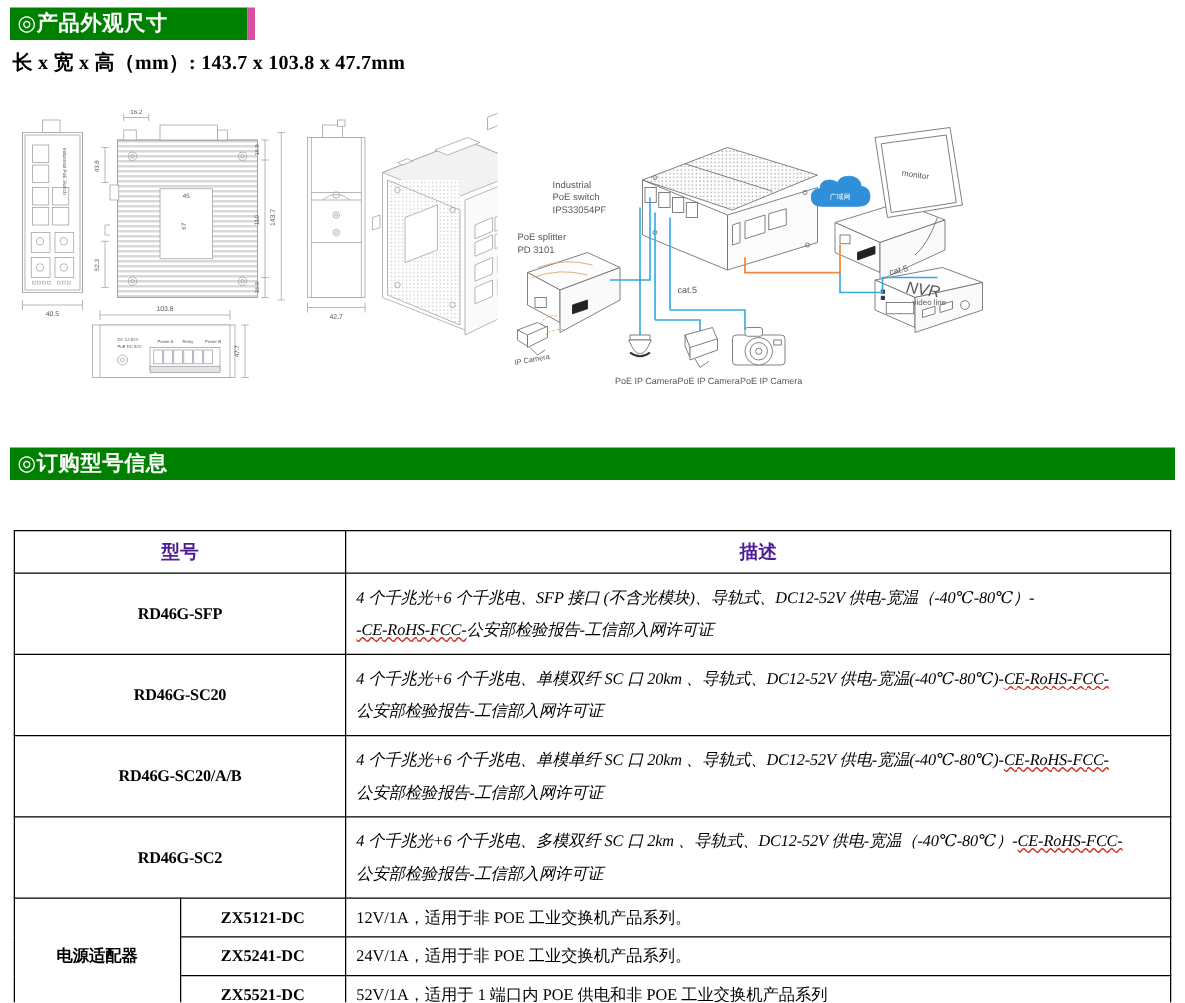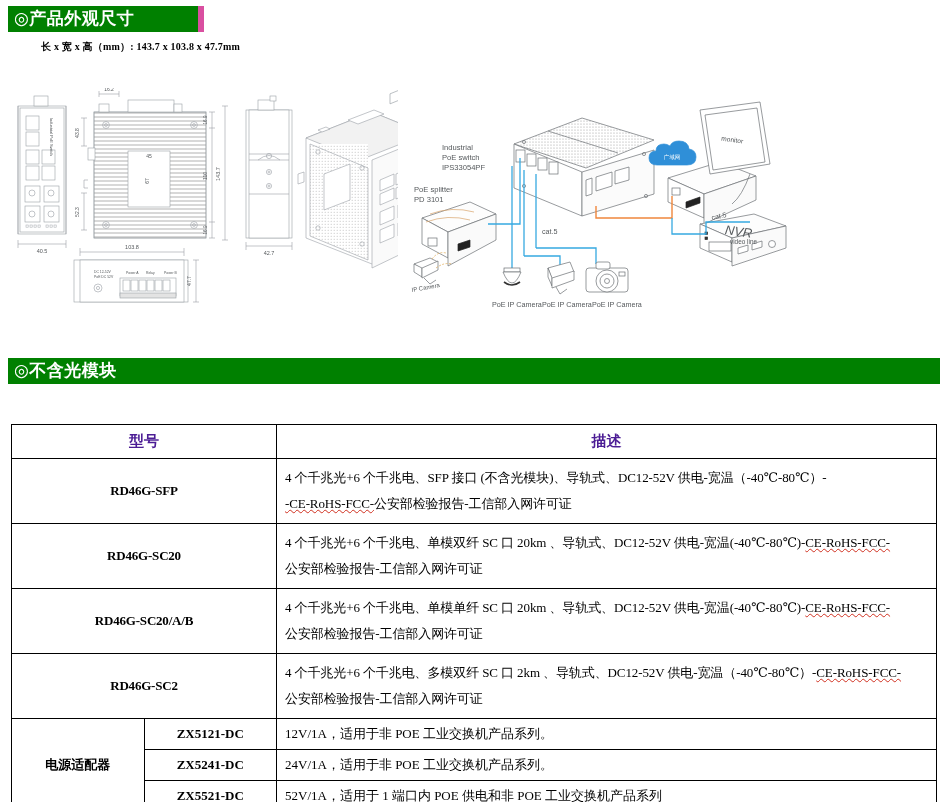--- a/index.html
+++ b/index.html
@@ -32,26 +32,25 @@
   .bar-left  { left: 8px;  top: 6px; width: 190px; padding-left: 6px; }
   .bar-mid   { left: 198px; top: 6px; width: 6px; background: #d94fa0; }
   .bar-right { left: 204px; top: 6px; width: 736px; }
   .bar-right .bar-txt { display: block; text-align: center; padding-right: 300px; }
   .bar-order { left: 8px; top: 358px; width: 932px; padding-left: 6px; }
 
   
   .dim-caption {
     position: absolute;
     left: 10px; top: 40px;
-    font-size: 10px;
+    font-size: 16px;
     font-weight: bold;
     color: #000;
     letter-spacing: 0.2px;
     font-family: "Liberation Serif", serif;
-    margin-left: 31px;
   }
 
   
   .draw-left  { position: absolute; left: 6px;  top: 88px; width: 392px; height: 232px; }
   .draw-right { position: absolute; left: 400px; top: 96px; width: 544px; height: 226px; }
   .draw-left svg, .draw-right svg { display:block; width: 100%; height: 100%; }
 
   
   .order-table {
     position: absolute;
@@ -81,20 +80,21 @@
   .model-cell {
     text-align: center;
     font-weight: bold;
     font-size: 13.5px;
     letter-spacing: -0.2px;
   }
   .desc-cell {
     line-height: 2.0;
     font-size: 12.8px;
     letter-spacing: -0.1px;
+    font-style: italic;
   }
   .adapter-label {
     color: #e2623c;
     font-weight: bold;
     font-size: 14px;
     text-align: center;
     width: 110px;
   }
   .adapter-model {
     text-align: center;
@@ -450,21 +450,21 @@
         <g stroke="#36a9e1" stroke-width="1.3" fill="none">
           <path d="M272 122 L272 138 L306 138 L306 126 L350 126"></path>
         </g>
         <text class="lbl" x="312" y="124" font-size="7" stroke="none" transform="rotate(-12 312 124)">cat.5</text>
         <text class="lbl" x="330" y="148" font-size="6.4" stroke="none">video line</text>
       </g>
     </svg>
   </div>
 
   <div class="bar bar-order">
-    <span>◎不含光模块</span>
+    <span>◎订购型号信息</span>
   </div>
 
   <table class="order-table">
     <thead>
       <tr>
         <th class="col-model" colspan="2">型号</th>
         <th class="col-desc">描述</th>
       </tr>
     </thead>
     <tbody>

